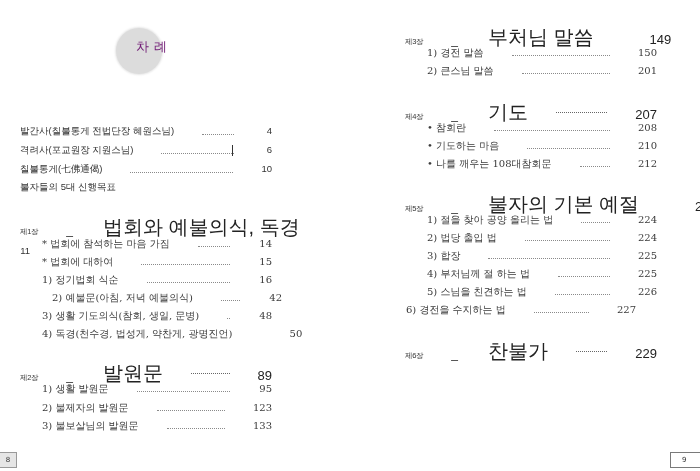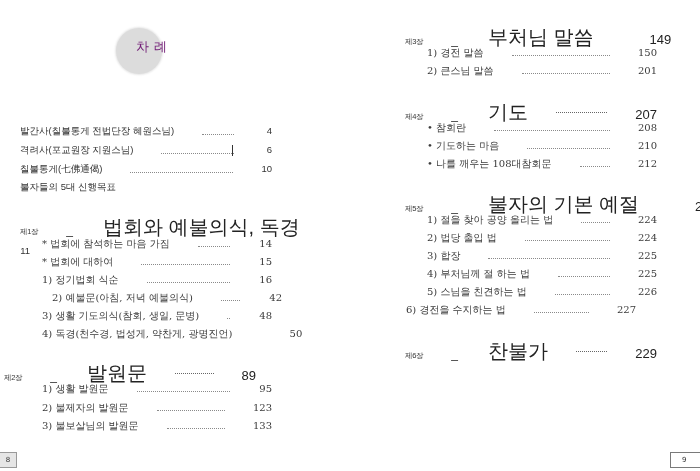--- a/index.html
+++ b/index.html
@@ -121,21 +121,21 @@
     <span class="label">3) 생활 기도의식(참회, 생일, 문병)</span>
     <span class="dots"></span>
     <span class="num">48</span>
   </div>
   <div class="row sub" style="top:327px; left:42px; width:230px;">
     <span class="label">4) 독경(천수경, 법성게, 약찬게, 광명진언)</span>
     <span class="dots"></span>
     <span class="num">50</span>
   </div>
 
-  <div class="row chapter" style="top:360px; left:4px; width:252px;">
+  <div class="row chapter" style="top:360px; left:20px; width:252px;">
     <span class="prefix">제2장</span>
     <span class="under">_</span>
     <span class="label">발원문</span>
     <span class="dots"></span>
     <span class="num">89</span>
   </div>
   <div class="row sub" style="top:382px; left:42px; width:230px;">
     <span class="label">1) 생활 발원문</span>
     <span class="dots"></span>
     <span class="num">95</span>

